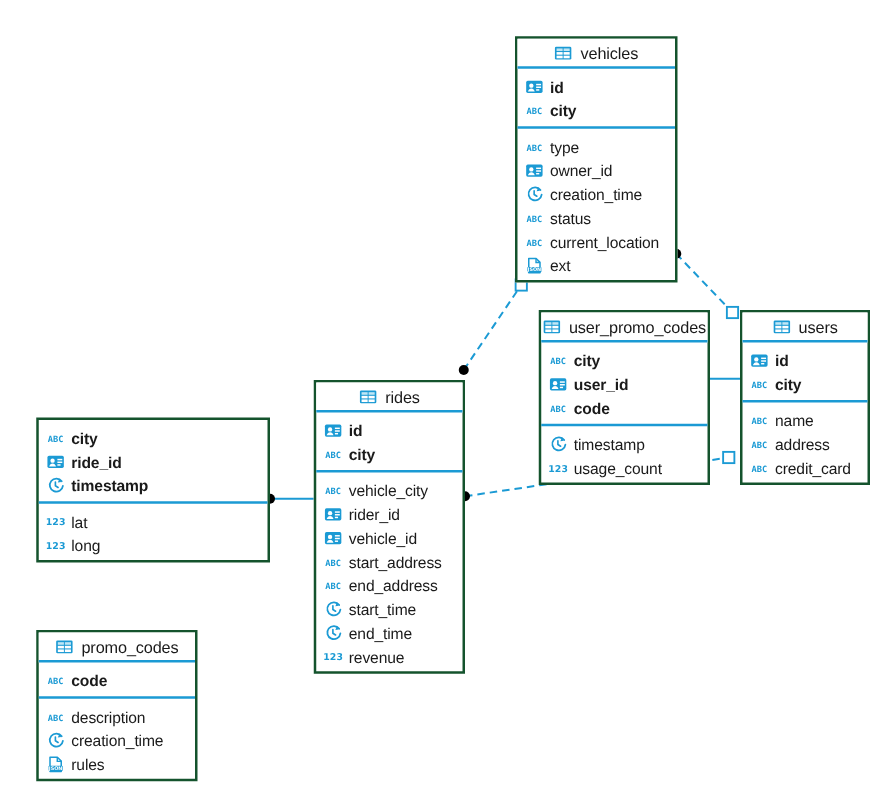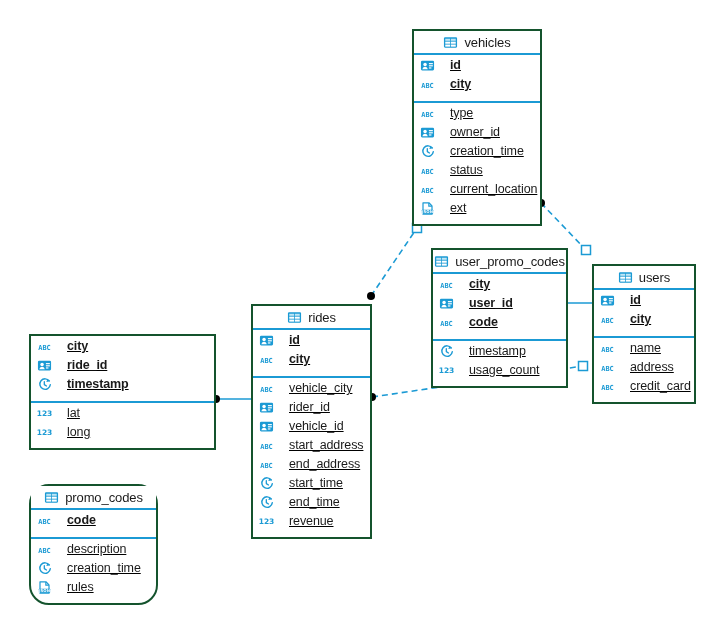--- a/index.html
+++ b/index.html
@@ -55,27 +55,26 @@
   }
   .section {
     padding: 3px 0 4px 0;
   }
   .section.keys {
     border-bottom: 2px solid #1b9ad4;
     padding-bottom: 5px;
   }
   .field-row {
     display: flex;
-    align-items: flex-start;
-    gap: 15px;
+    align-items: flex-end;
+    gap: 5px;
     height: 19px;
     padding: 0 6px;
     box-sizing: border-box;
     white-space: nowrap;
-    text-decoration: underline;
   }
   .field-label {
     font-size: 12.5px;
     color: #1a1a1a;
     letter-spacing: -0.1px;
   }
   .field-row.pk .field-label {
     font-weight: bold;
   }
   .ic {
@@ -276,21 +275,21 @@
           <div class="field-row">
             <span>
               <svg class="ic" viewBox="0 0 16 16">
                 <text x="8" y="11" text-anchor="middle" font-family="DejaVu Sans, sans-serif" font-size="8" font-weight="bold" fill="#1b9ad4">123</text>
               </svg>
             </span>
             <span class="field-label">usage_count</span>
           </div>
         </div>
       </div>
-      <div class="table-node" style="left: 592px; top: 264px; width: 104px;">
+      <div class="table-node" style="left: 592px; top: 248px; width: 104px;">
         <div class="tbl-header">
           <span>
             <svg class="ic" viewBox="0 0 16 16">
               <rect x="1" y="2.5" width="14" height="11" rx="1.2" fill="#1b9ad4"></rect>
               <rect x="2.4" y="4" width="5.2" height="2.2" fill="#bfe6f5"></rect>
               <rect x="8.4" y="4" width="5.2" height="2.2" fill="#bfe6f5"></rect>
               <rect x="2.4" y="7.1" width="5.2" height="2.2" fill="#ffffff"></rect>
               <rect x="8.4" y="7.1" width="5.2" height="2.2" fill="#ffffff"></rect>
               <rect x="2.4" y="10.2" width="5.2" height="2.2" fill="#ffffff"></rect>
               <rect x="8.4" y="10.2" width="5.2" height="2.2" fill="#ffffff"></rect>
@@ -513,21 +512,21 @@
           <div class="field-row">
             <span>
               <svg class="ic" viewBox="0 0 16 16">
                 <text x="8" y="11" text-anchor="middle" font-family="DejaVu Sans, sans-serif" font-size="8" font-weight="bold" fill="#1b9ad4">123</text>
               </svg>
             </span>
             <span class="field-label">long</span>
           </div>
         </div>
       </div>
-      <div class="table-node" style="left: 29px; top: 484px; width: 129px; border-radius: 20px;">
+      <div class="table-node" style="left: 29px; top: 504px; width: 129px;">
         <div class="tbl-header">
           <span>
             <svg class="ic" viewBox="0 0 16 16">
               <rect x="1" y="2.5" width="14" height="11" rx="1.2" fill="#1b9ad4"></rect>
               <rect x="2.4" y="4" width="5.2" height="2.2" fill="#bfe6f5"></rect>
               <rect x="8.4" y="4" width="5.2" height="2.2" fill="#bfe6f5"></rect>
               <rect x="2.4" y="7.1" width="5.2" height="2.2" fill="#ffffff"></rect>
               <rect x="8.4" y="7.1" width="5.2" height="2.2" fill="#ffffff"></rect>
               <rect x="2.4" y="10.2" width="5.2" height="2.2" fill="#ffffff"></rect>
               <rect x="8.4" y="10.2" width="5.2" height="2.2" fill="#ffffff"></rect>

